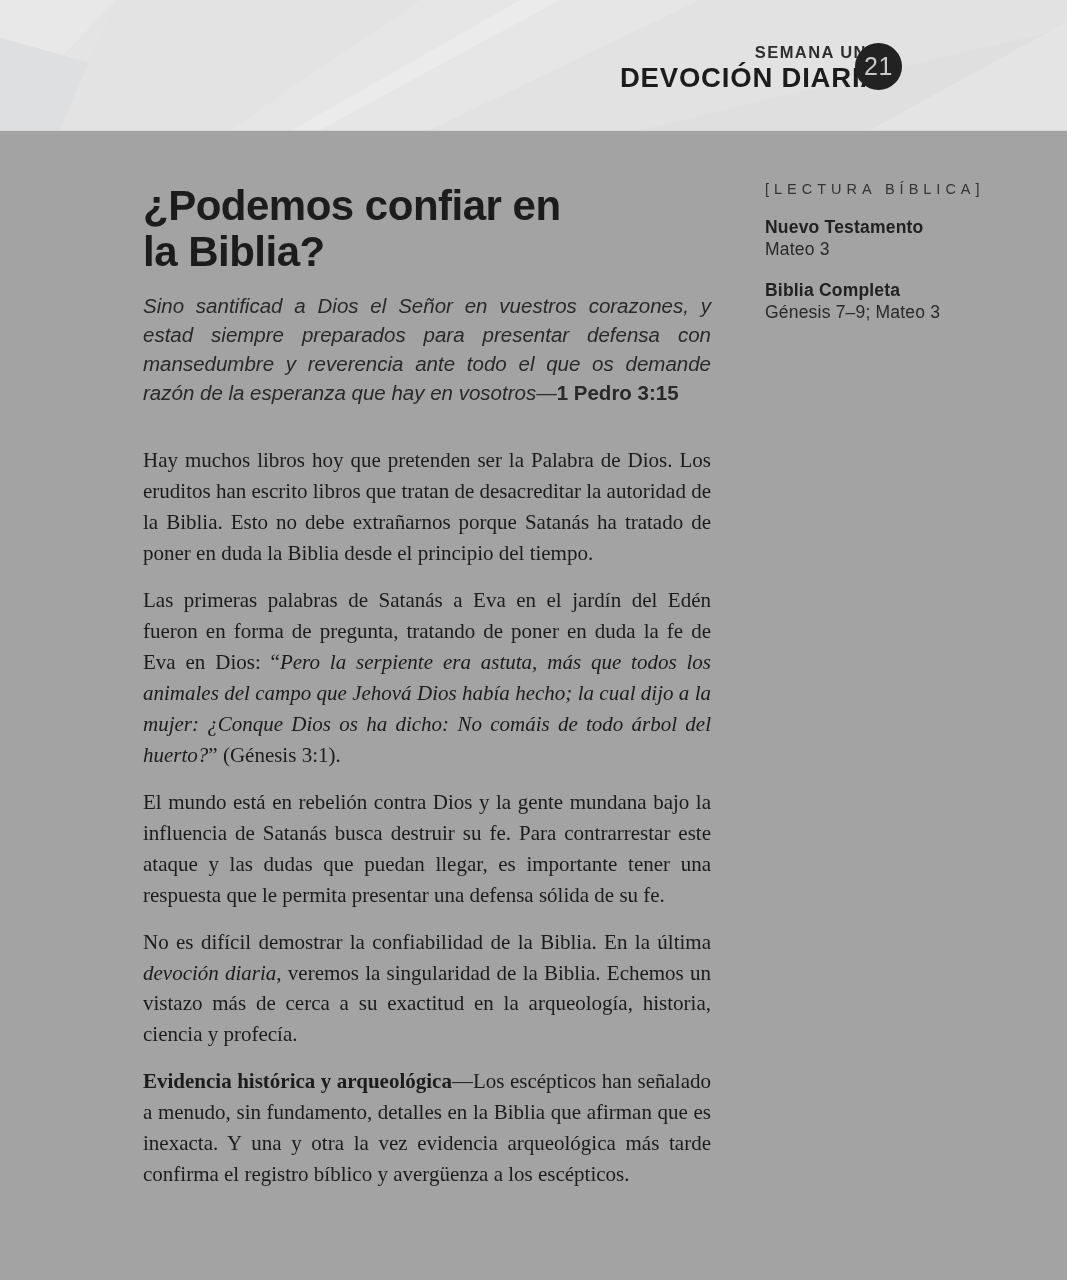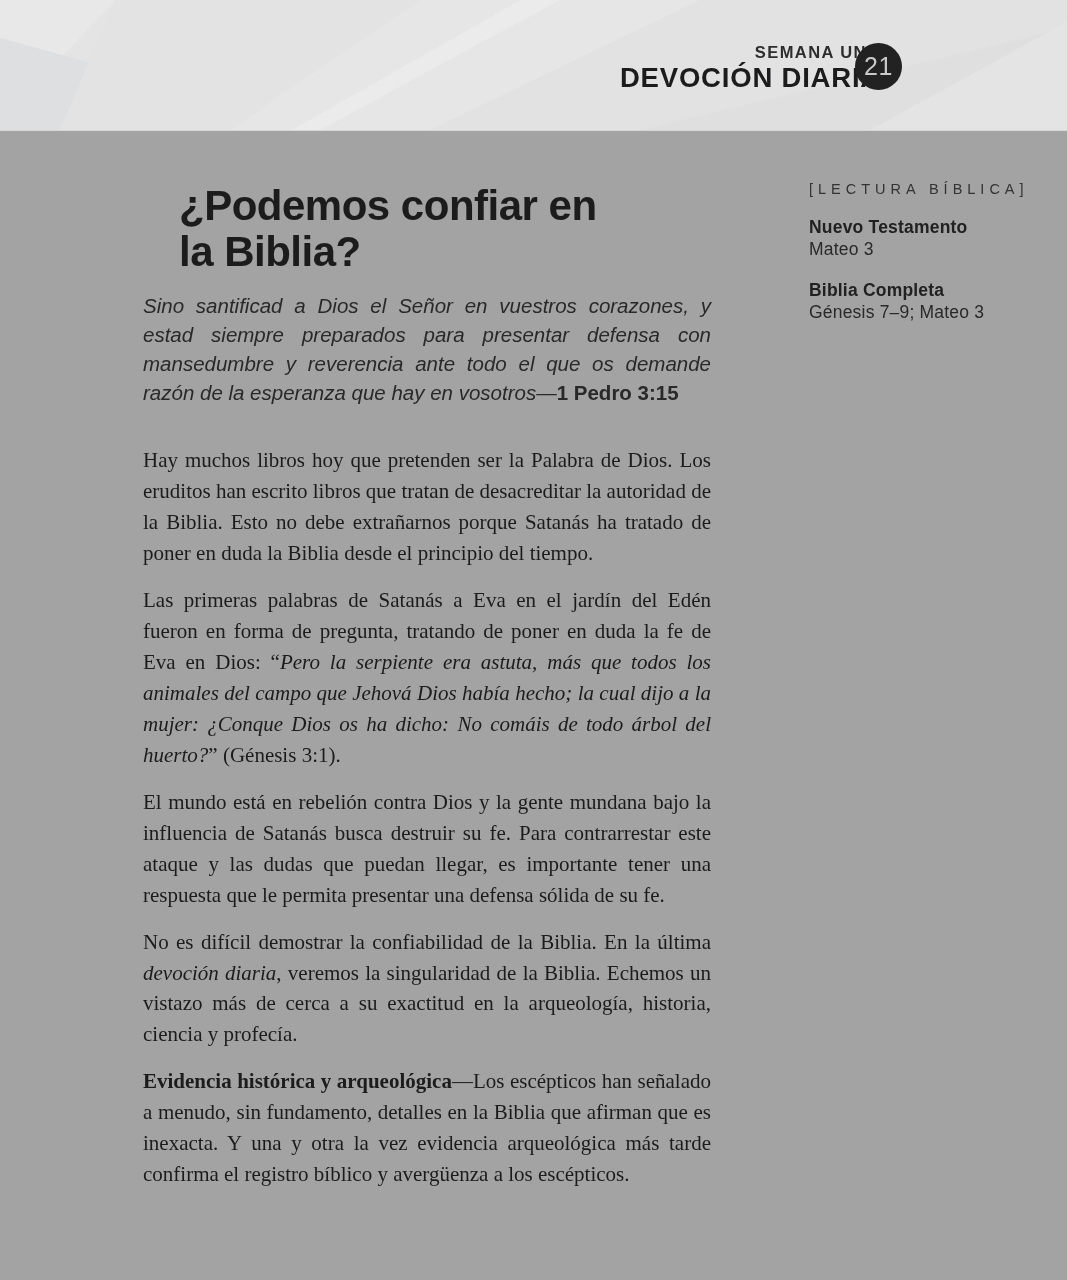--- a/index.html
+++ b/index.html
@@ -81,21 +81,20 @@
     letter-spacing: 2.5px;
     color: #2a2a2b;
   }
   .article-title {
     margin-top: 13px;
     font-size: 42px;
     font-weight: 700;
     line-height: 1.09;
     letter-spacing: -0.5px;
     color: #1c1c1d;
-    margin-left: 36px;
   }
   .epigraph {
     margin-top: 16px;
     font-size: 20.5px;
     line-height: 1.42;
     text-align: justify;
     color: #29292a;
   }
   .epigraph .seg-italic { font-style: italic; }
   .paragraphs { margin-top: 38px; }
@@ -109,21 +108,20 @@
   }
   .seg-italic { font-style: italic; }
   .seg-bold { font-weight: 700; font-style: normal; }
 
   
   .sidebar {
     position: absolute;
     left: 765px;
     top: 181px;
     width: 220px;
-    margin-left: 44px;
   }
   .sidebar-heading {
     font-size: 14.5px;
     font-weight: 400;
     letter-spacing: 5px;
     color: #333334;
     white-space: nowrap;
   }
   .sb-group { margin-top: 20px; }
   .sb-group:first-of-type { margin-top: 24px; }

